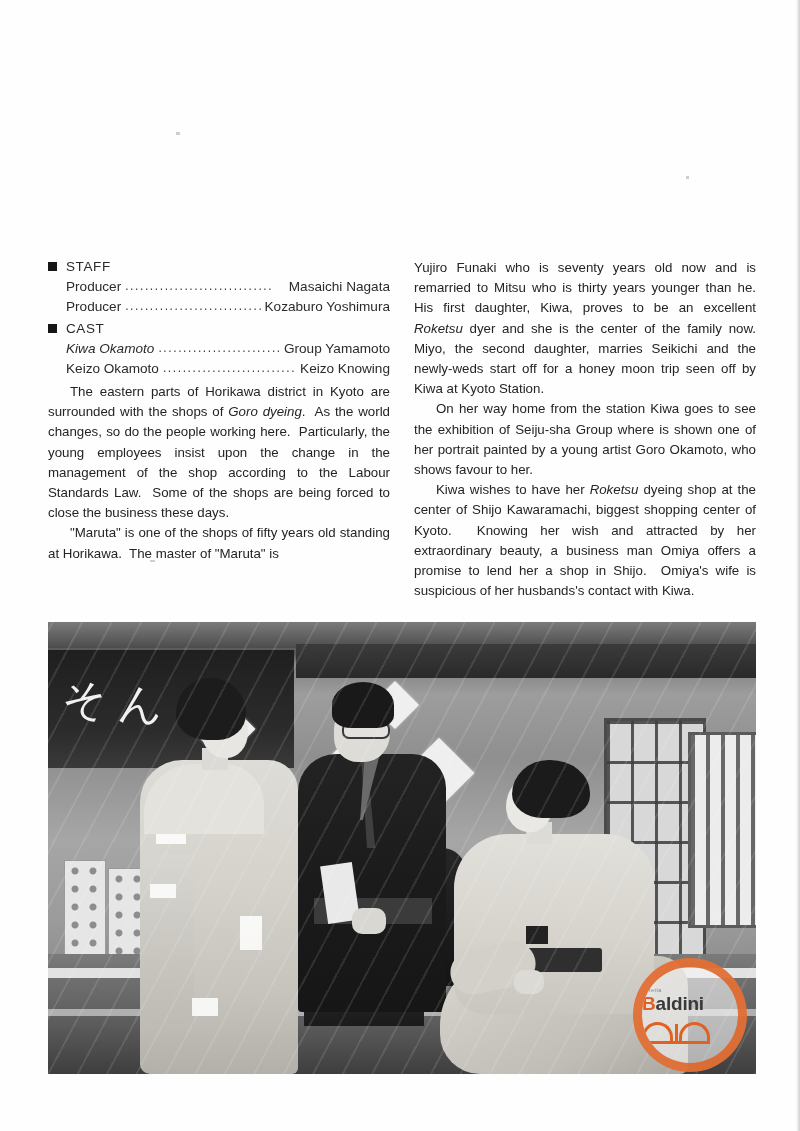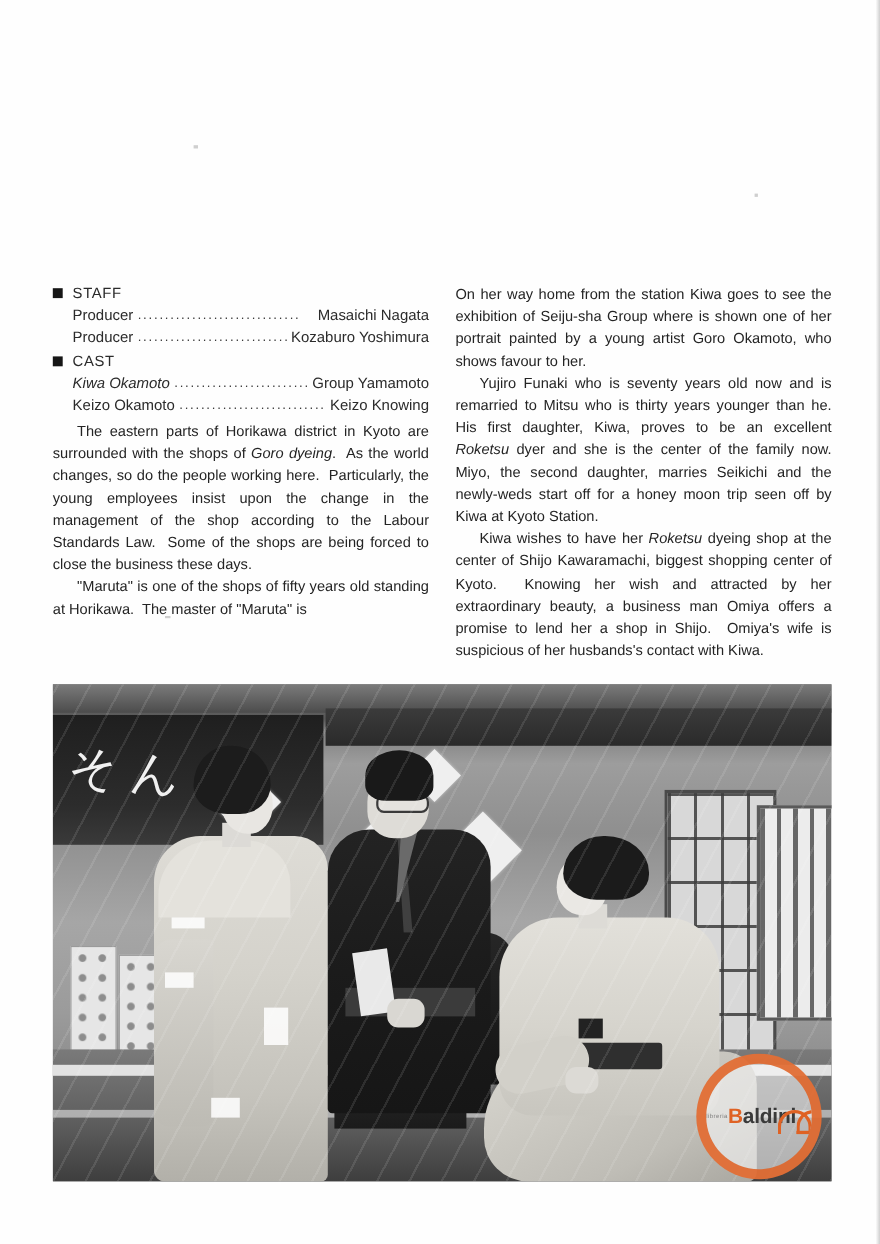--- a/index.html
+++ b/index.html
@@ -393,22 +393,21 @@
   .baldini {
     position: absolute;
     left: 633px;
     top: 958px;
     width: 114px;
     height: 114px;
     border-radius: 50%;
     border: 9px solid rgba(223, 98, 36, .88);
     background: rgba(245, 245, 245, .62);
     display: flex;
-    flex-direction: row;
-    align-items: center;
+    flex-direction: column;
     justify-content: center;
     box-sizing: border-box;
     overflow: hidden;
   }
   .baldini-sub {
     font-size: 5.5px;
     letter-spacing: .4px;
     color: #6e6e6e;
     margin-bottom: 1px;
     white-space: nowrap;
@@ -506,24 +505,24 @@
       <p class="story-para first">
         The eastern parts of Horikawa district in Kyoto are surrounded with the shops of <em>Goro dyeing</em>.&nbsp; As the world changes, so do the people working here.&nbsp; Particularly, the young employees insist upon the change in the management of the shop according to the Labour Standards Law.&nbsp; Some of the shops are being forced to close the business these days.
       </p>
       <p class="story-para">
         "Maruta" is one of the shops of fifty years old standing at Horikawa.&nbsp; The master of "Maruta" is
       </p>
     </div>
 
     <div class="col col-right">
       <p class="story-para">
-        On her way home from the station Kiwa goes to see the exhibition of Seiju-sha Group where is shown one of her portrait painted by a young artist Goro Okamoto, who shows favour to her.
+        Yujiro Funaki who is seventy years old now and is remarried to Mitsu who is thirty years younger than he. His first daughter, Kiwa, proves to be an excellent <em>Roketsu</em> dyer and she is the center of the family now. Miyo, the second daughter, marries Seikichi and the newly-weds start off for a honey moon trip seen off by Kiwa at Kyoto Station.
       </p>
       <p class="story-para">
-        Yujiro Funaki who is seventy years old now and is remarried to Mitsu who is thirty years younger than he. His first daughter, Kiwa, proves to be an excellent <em>Roketsu</em> dyer and she is the center of the family now. Miyo, the second daughter, marries Seikichi and the newly-weds start off for a honey moon trip seen off by Kiwa at Kyoto Station.
+        On her way home from the station Kiwa goes to see the exhibition of Seiju-sha Group where is shown one of her portrait painted by a young artist Goro Okamoto, who shows favour to her.
       </p>
       <p class="story-para">
         Kiwa wishes to have her <em>Roketsu</em> dyeing shop at the center of Shijo Kawaramachi, biggest shopping center of Kyoto.&nbsp; Knowing her wish and attracted by her extraordinary beauty, a business man Omiya offers a promise to lend her a shop in Shijo.&nbsp; Omiya's wife is suspicious of her husbands's contact with Kiwa.
       </p>
     </div>
   </div>
 
   <div class="photo">
     <div class="photo-canvas">
       <div class="bg-wall"></div>

